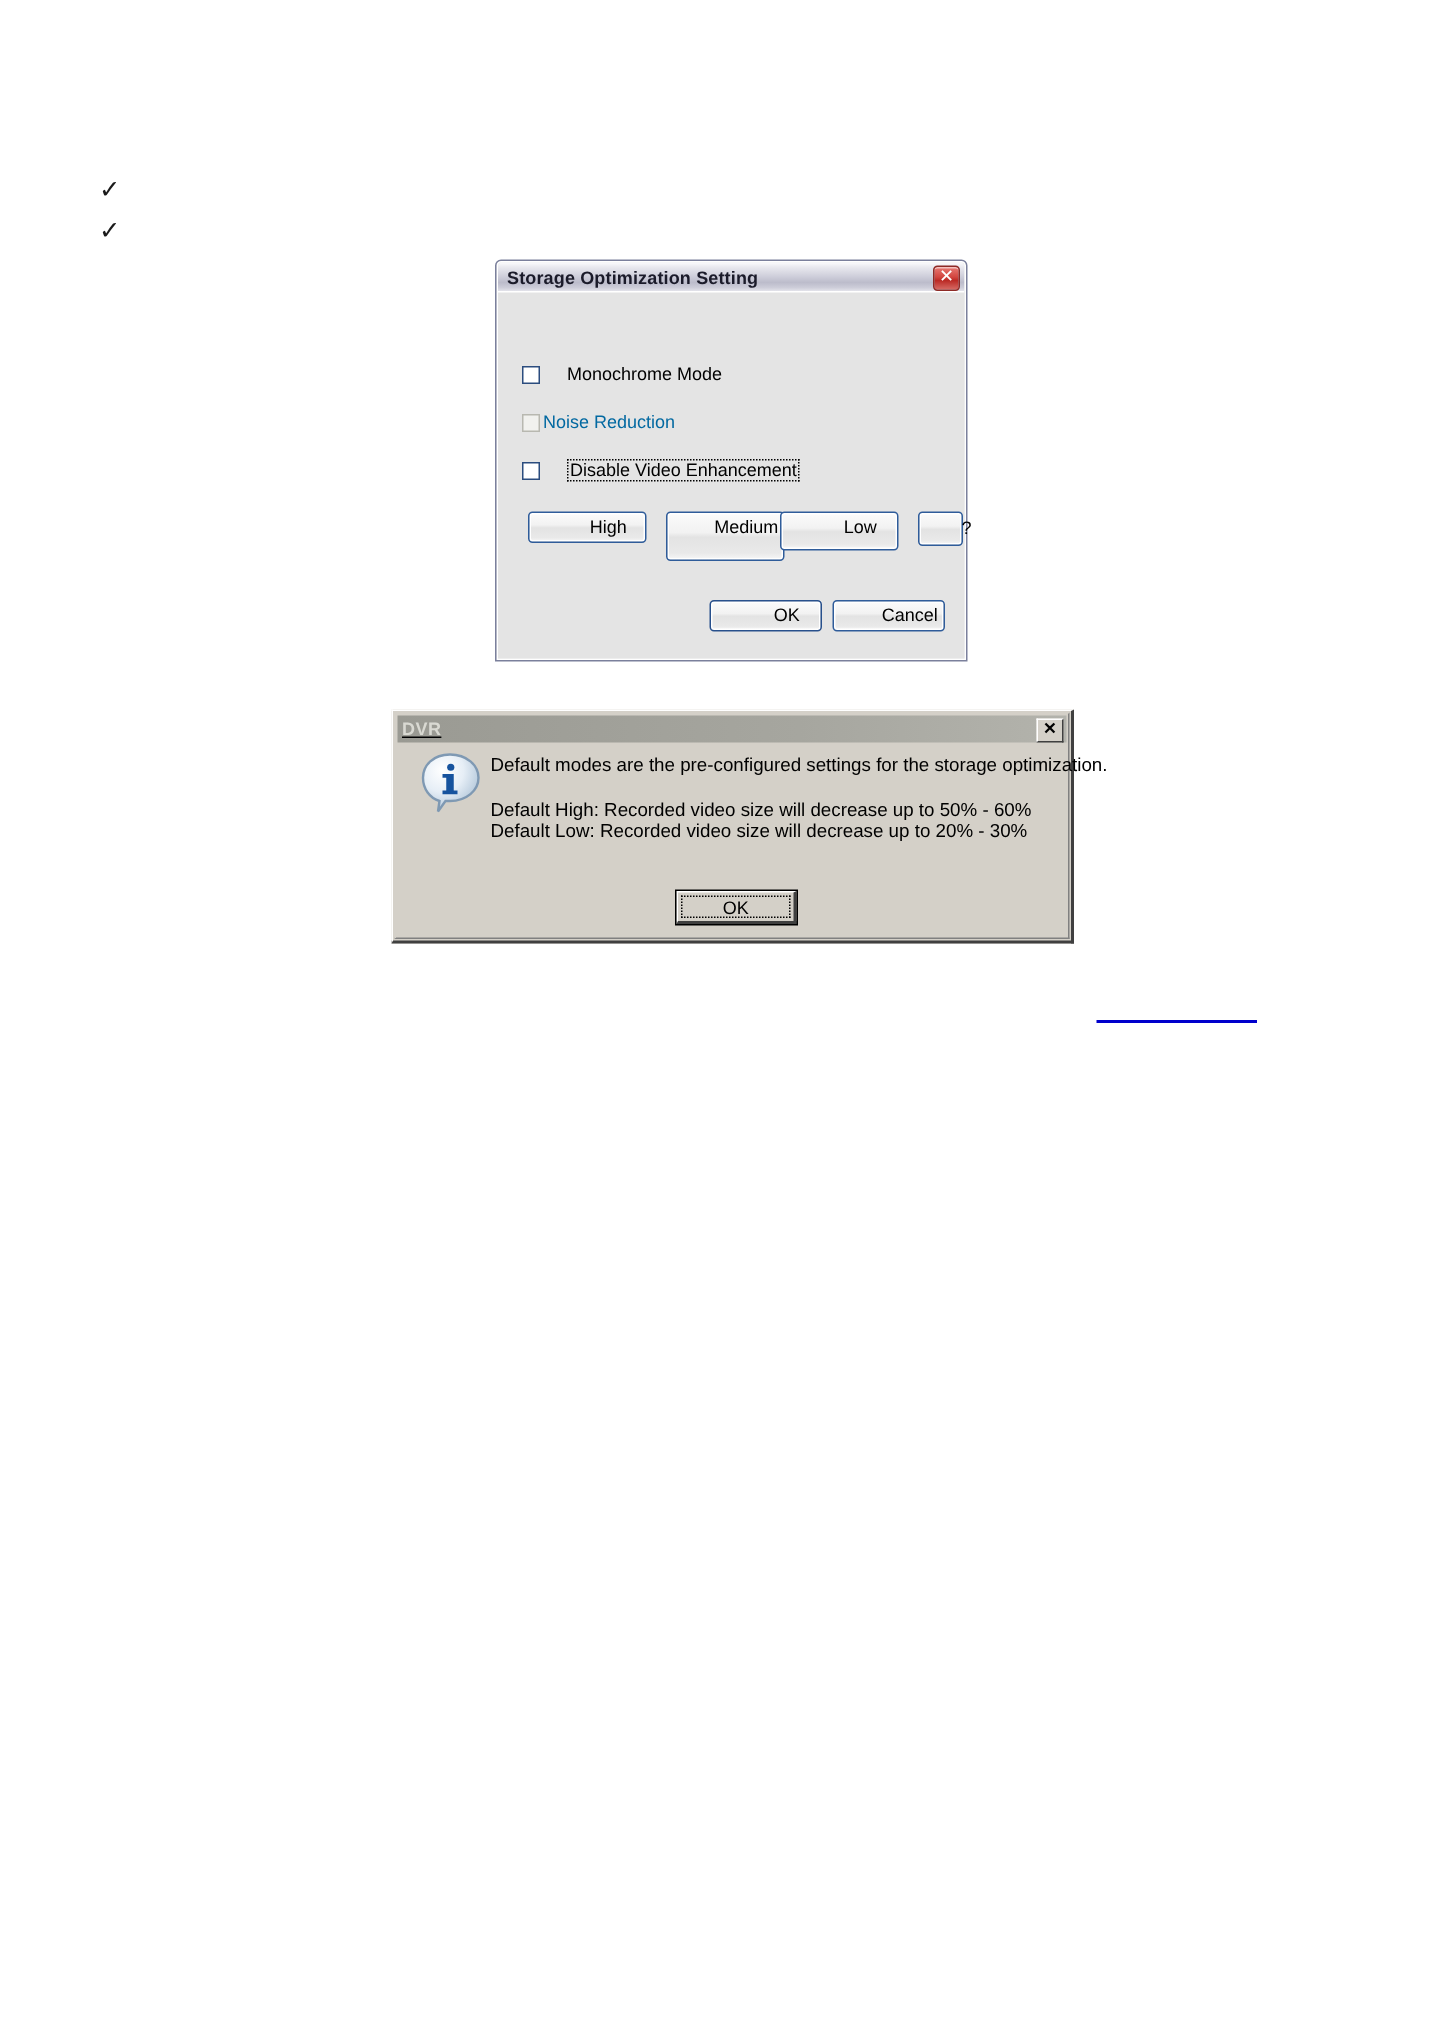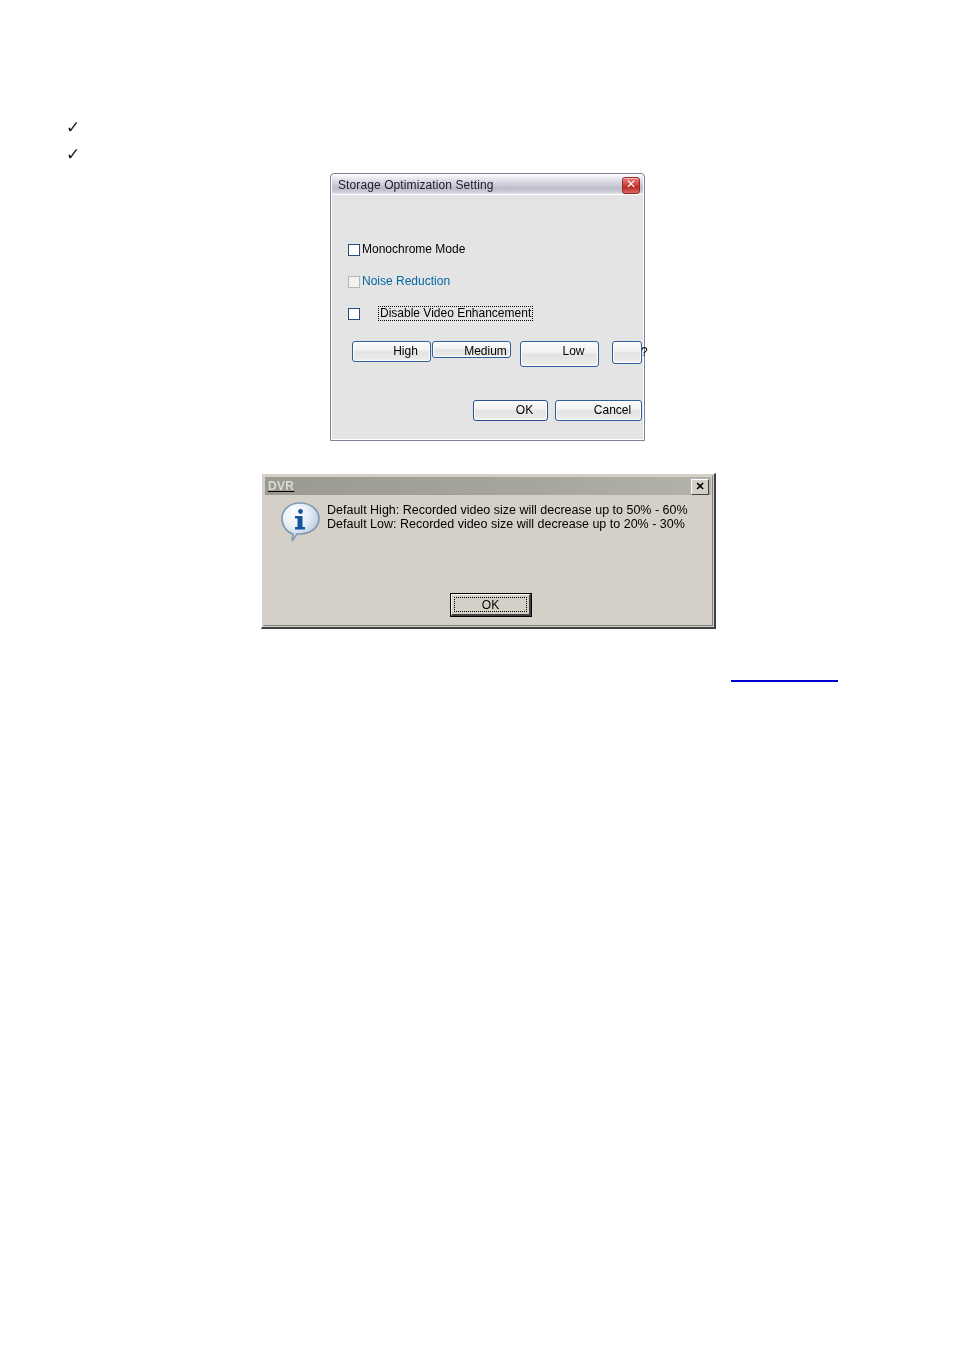--- a/index.html
+++ b/index.html
@@ -56,21 +56,21 @@
     margin: 1px 1px 0 1px;
     background: linear-gradient(to bottom, #fbfbfd 0%, #e9e9ef 16%, #cfcfdb 48%, #bcbccb 70%, #cdcdd9 88%, #e3e3ea 100%);
     border-radius: 3px 3px 0 0;
     display: flex;
     align-items: center;
     position: relative;
     border-bottom: 1px solid #9b9bb0;
   }
   #storage-title-text {
     font-size: 12px;
-    font-weight: normal;
+    font-weight: bold;
     color: #1b1b2a;
     margin-left: 6px;
     letter-spacing: 0.1px;
     white-space: nowrap;
   }
   #storage-close-btn {
     position: absolute;
     right: 3px;
     top: 2px;
     width: 16px;
@@ -120,21 +120,21 @@
     white-space: nowrap;
     line-height: 13px;
   }
   .cb-label.disabled { color: #0369a1; }
   .cb-label.focused {
     border: 1px dotted #000000;
     padding: 0 1px;
     margin: -1px 16px;
   }
 
-  #cb-monochrome { left: 16px; top: 48px; }
+  #cb-monochrome { left: 16px; top: 48px; gap: 16px; }
   #cb-noise      { left: 16px; top: 80px; }
   #cb-disable-ve { left: 16px; top: 112px; }
 
   
   #default-mode-group {
     position: absolute;
     left: 12px;
     top: 138px;
     width: 288px;
     height: 63px;
@@ -159,25 +159,25 @@
     border-radius: 3px;
     font-size: 12px;
     color: #000000;
     text-align: center;
     line-height: 19px;
     box-shadow: inset 0 0 0 1px #ffffff;
     font-family: "Liberation Sans", sans-serif;
     padding-left: 28px;
   }
   #btn-high   { left: 352px; top: 341px; width: 79px; height: 21px; }
-  #btn-medium { left: 432px; top: 341px; width: 79px; height: 17px; }
+  #btn-medium { left: 444px; top: 341px; width: 79px; height: 33px; }
   #btn-low    { left: 520px; top: 341px; width: 79px; height: 26px; }
   #btn-help   { left: 612px; top: 341px; width: 18px; height: 23px; line-height: 21px; }
   #btn-ok     { left: 473px; top: 400px; width: 75px; height: 21px; border-color: #28508c; }
-  #btn-cancel { left: 555px; top: 400px; width: 87px; height: 21px; }
+  #btn-cancel { left: 555px; top: 400px; width: 75px; height: 21px; }
 
   
   #dvr-dialog {
     position: absolute;
     left: 261px;
     top: 473px;
     width: 455px;
     height: 156px;
     background: #d4d0c8;
     border-top: 1px solid #ffffff;
@@ -334,20 +334,21 @@
           <stop offset="100%" stop-color="#9fb8cf"></stop>
         </radialGradient>
       </defs>
       <path d="M20 2 C31 2 39 9 39 17.5 C39 26 31 33 20 33 L17 33 L12 40 L13 33 C6.5 31 2 25 2 17.5 C2 9 9 2 20 2 Z" fill="url(#ig)" stroke="#7f99b3" stroke-width="1.6"></path>
       <circle cx="20.5" cy="10.5" r="2.4" fill="#16539e"></circle>
       <path d="M17.5 15 h5 v11 h2.5 v2.5 h-10 V26 h2.5 V17.5 h-2.5 V15 Z" fill="#16539e"></path>
     </svg>
   </div>
 
   <div id="dvr-text-block">
+    <div id="dvr-headline" class="dvr-line">Default modes are the pre-configured settings for the storage optimization.</div>
     <div class="dvr-line">Default High: Recorded video size will decrease up to 50% - 60%</div>
     <div class="dvr-line">Default Low: Recorded video size will decrease up to 20% - 30%</div>
   </div>
 
   <div id="dvr-ok-wrap">
     <div id="dvr-ok-focus">OK</div>
   </div>
 </div>
 
 </body></html>

